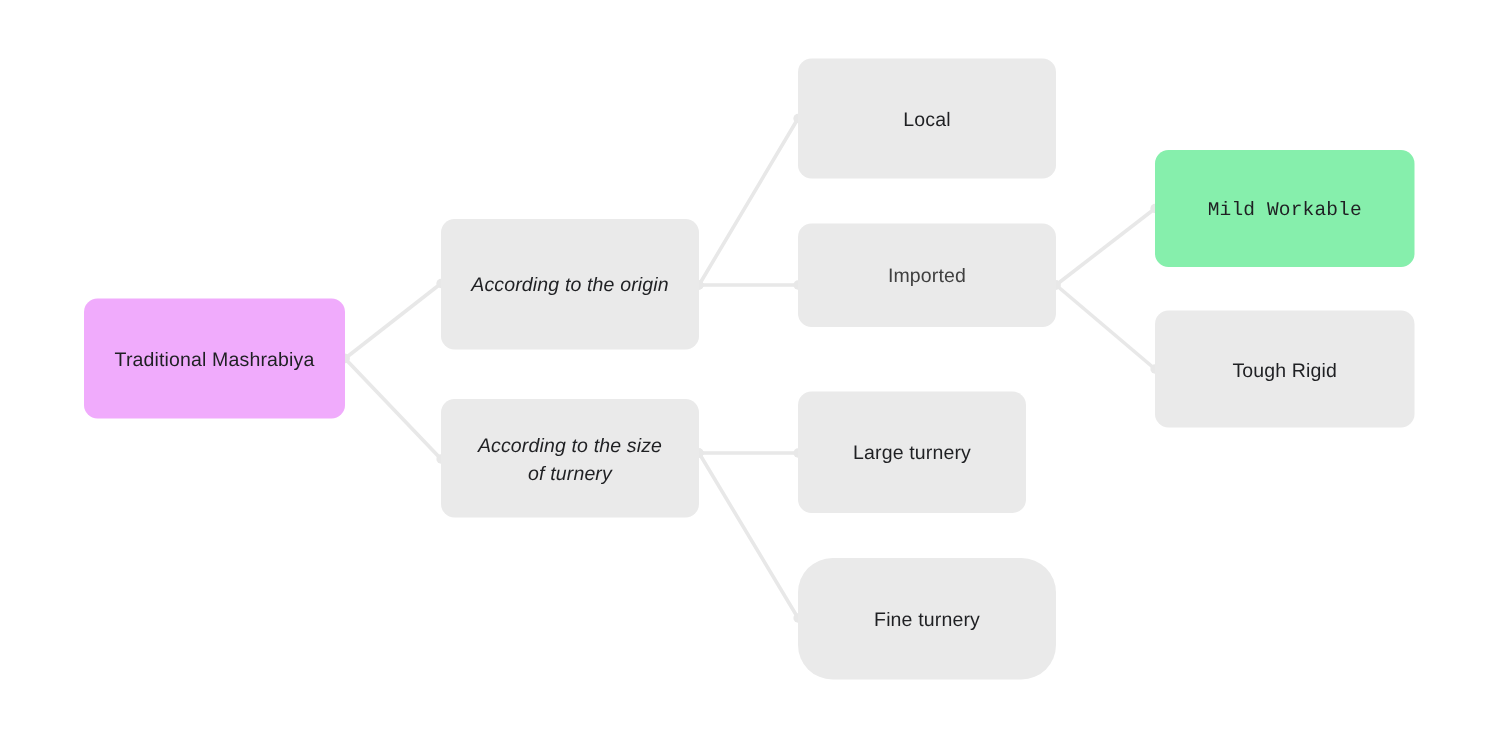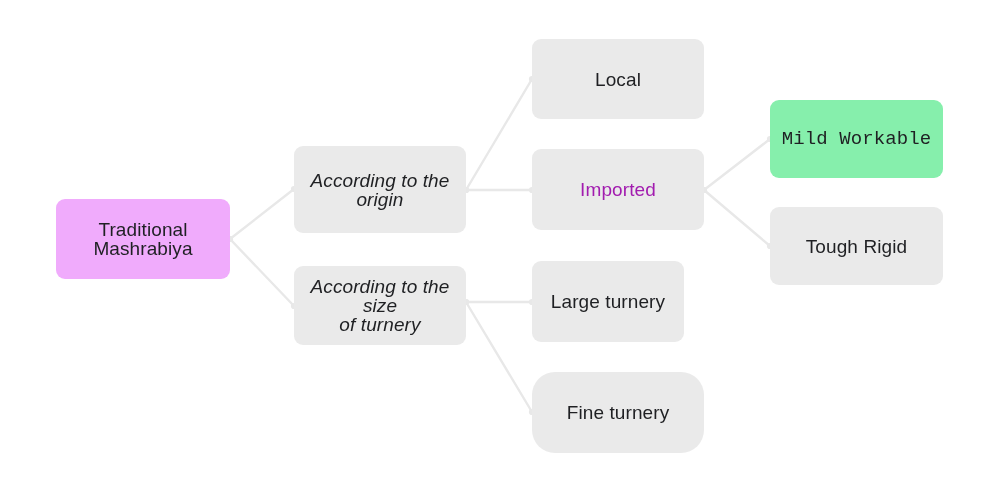--- a/index.html
+++ b/index.html
@@ -30,21 +30,21 @@
   .node {
     position: absolute;
     box-sizing: border-box;
     background: #eaeaea;
     border-radius: 9px;
     display: flex;
     align-items: center;
     justify-content: center;
     text-align: center;
     color: #1f2023;
-    font-size: 19px;
+    font-size: 13px;
     line-height: 19px;
     letter-spacing: 0.1px;
     padding: 4px 10px;
     white-space: pre-line;
   }
   .node-label {
     display: block;
     white-space: pre-line;
   }
 </style>
@@ -90,21 +90,21 @@
 
   <div class="node" style="left: 294px; top: 266px; width: 172px; height: 79px; background: rgb(234, 234, 234); color: rgb(31, 32, 35); font-style: italic;">
     <span class="node-label">According to the size
 of turnery</span>
   </div>
 
   <div class="node" style="left: 532px; top: 39px; width: 172px; height: 80px; background: rgb(234, 234, 234); color: rgb(31, 32, 35);">
     <span class="node-label">Local</span>
   </div>
 
-  <div class="node" style="left: 532px; top: 149px; width: 172px; height: 81px; background: rgb(234, 234, 234); color: #a21caf;">
+  <div class="node" style="left: 532px; top: 149px; width: 172px; height: 69px; background: rgb(234, 234, 234); color: #404040;">
     <span class="node-label">Imported</span>
   </div>
 
   <div class="node" style="left: 532px; top: 261px; width: 152px; height: 81px; background: rgb(234, 234, 234); color: rgb(31, 32, 35);">
     <span class="node-label">Large turnery</span>
   </div>
 
   <div class="node" style="left: 532px; top: 372px; width: 172px; height: 81px; background: rgb(234, 234, 234); color: rgb(31, 32, 35); border-radius: 23px;">
     <span class="node-label">Fine turnery</span>
   </div>

